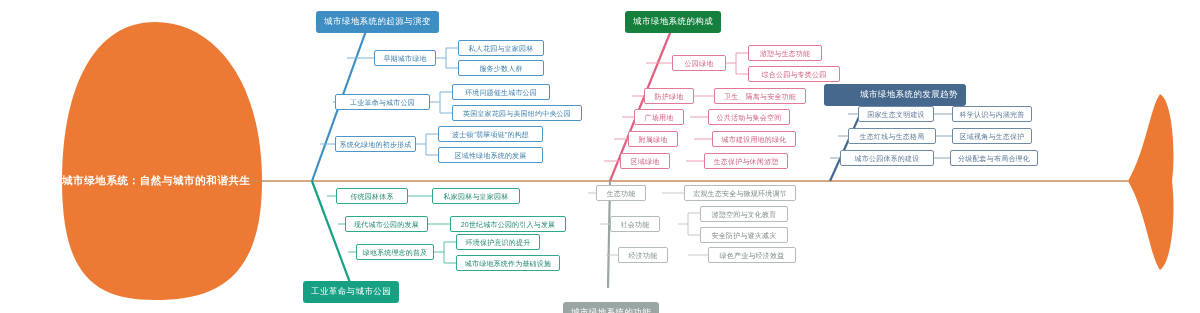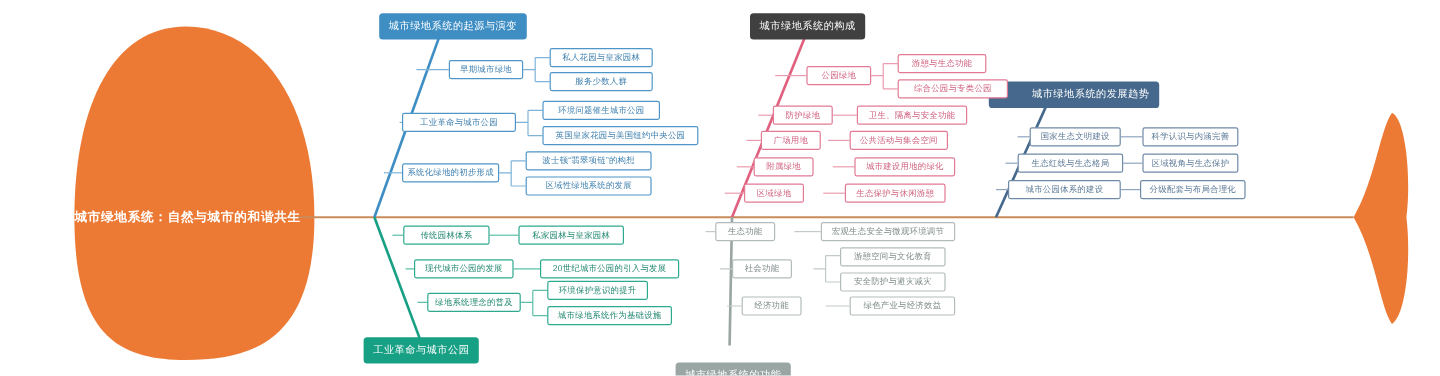--- a/index.html
+++ b/index.html
@@ -17,21 +17,21 @@
 
   
   .c-blue   {border-color:#4f96c8;color:#3d7fae;}
   .c-teal   {border-color:#2fa98e;color:#20876f;}
   .c-pink   {border-color:#e27a95;color:#cf5f7d;}
   .c-gray   {border-color:#b3bcba;color:#7d8a88;}
   .c-navy   {border-color:#6f8aa6;color:#5b7895;}
 
   .h-blue{background:#3e8ec4;}
   .h-teal{background:#18a085;}
-  .h-pink{background:#404040;}
+  .h-pink{background:#15803d;}
   .h-gray{background:#9aa6a3;}
   .h-navy{background:#4a6versa;}
   .h-navy{background:#46688c;}
 </style>
 </head>
 <body>
 
 <div id="stage">
 
   <svg class="layer" viewBox="0 0 1200 313">
@@ -101,21 +101,21 @@
       <path d="M934,158 L950,158"></path>
     </g>
   </svg>
 
   <div class="centerlabel" style="left:62px;top:174px;width:160px;text-align:center;">城市绿地系统：自然与城市的和谐共生</div>
 
   <div class="hdr h-blue" style="left:316px;top:11px;">城市绿地系统的起源与演变</div>
   <div class="hdr h-teal" style="left:303px;top:281px;">工业革命与城市公园</div>
   <div class="hdr h-pink" style="left:625px;top:11px;">城市绿地系统的构成</div>
   <div class="hdr h-gray" style="left:563px;top:282px;margin-top:20px;">城市绿地系统的功能</div>
-  <div class="hdr h-navy" style="left:824px;top:68px;padding-left:36px;">城市绿地系统的发展趋势</div>
+  <div class="hdr h-navy" style="left:824px;top:84px;padding-left:36px;">城市绿地系统的发展趋势</div>
 
   <div class="node c-blue" style="left:374px;top:50px;width:62px;height:16px;">早期城市绿地</div>
   <div class="node c-blue" style="left:458px;top:40px;width:86px;height:16px;">私人花园与皇家园林</div>
   <div class="node c-blue" style="left:458px;top:60px;width:86px;height:16px;">服务少数人群</div>
 
   <div class="node c-blue" style="left:335px;top:94px;width:95px;height:16px;">工业革命与城市公园</div>
   <div class="node c-blue" style="left:452px;top:84px;width:98px;height:16px;">环境问题催生城市公园</div>
   <div class="node c-blue" style="left:452px;top:105px;width:130px;height:16px;">英国皇家花园与美国纽约中央公园</div>
 
   <div class="node c-blue" style="left:335px;top:136px;width:81px;height:16px;">系统化绿地的初步形成</div>

